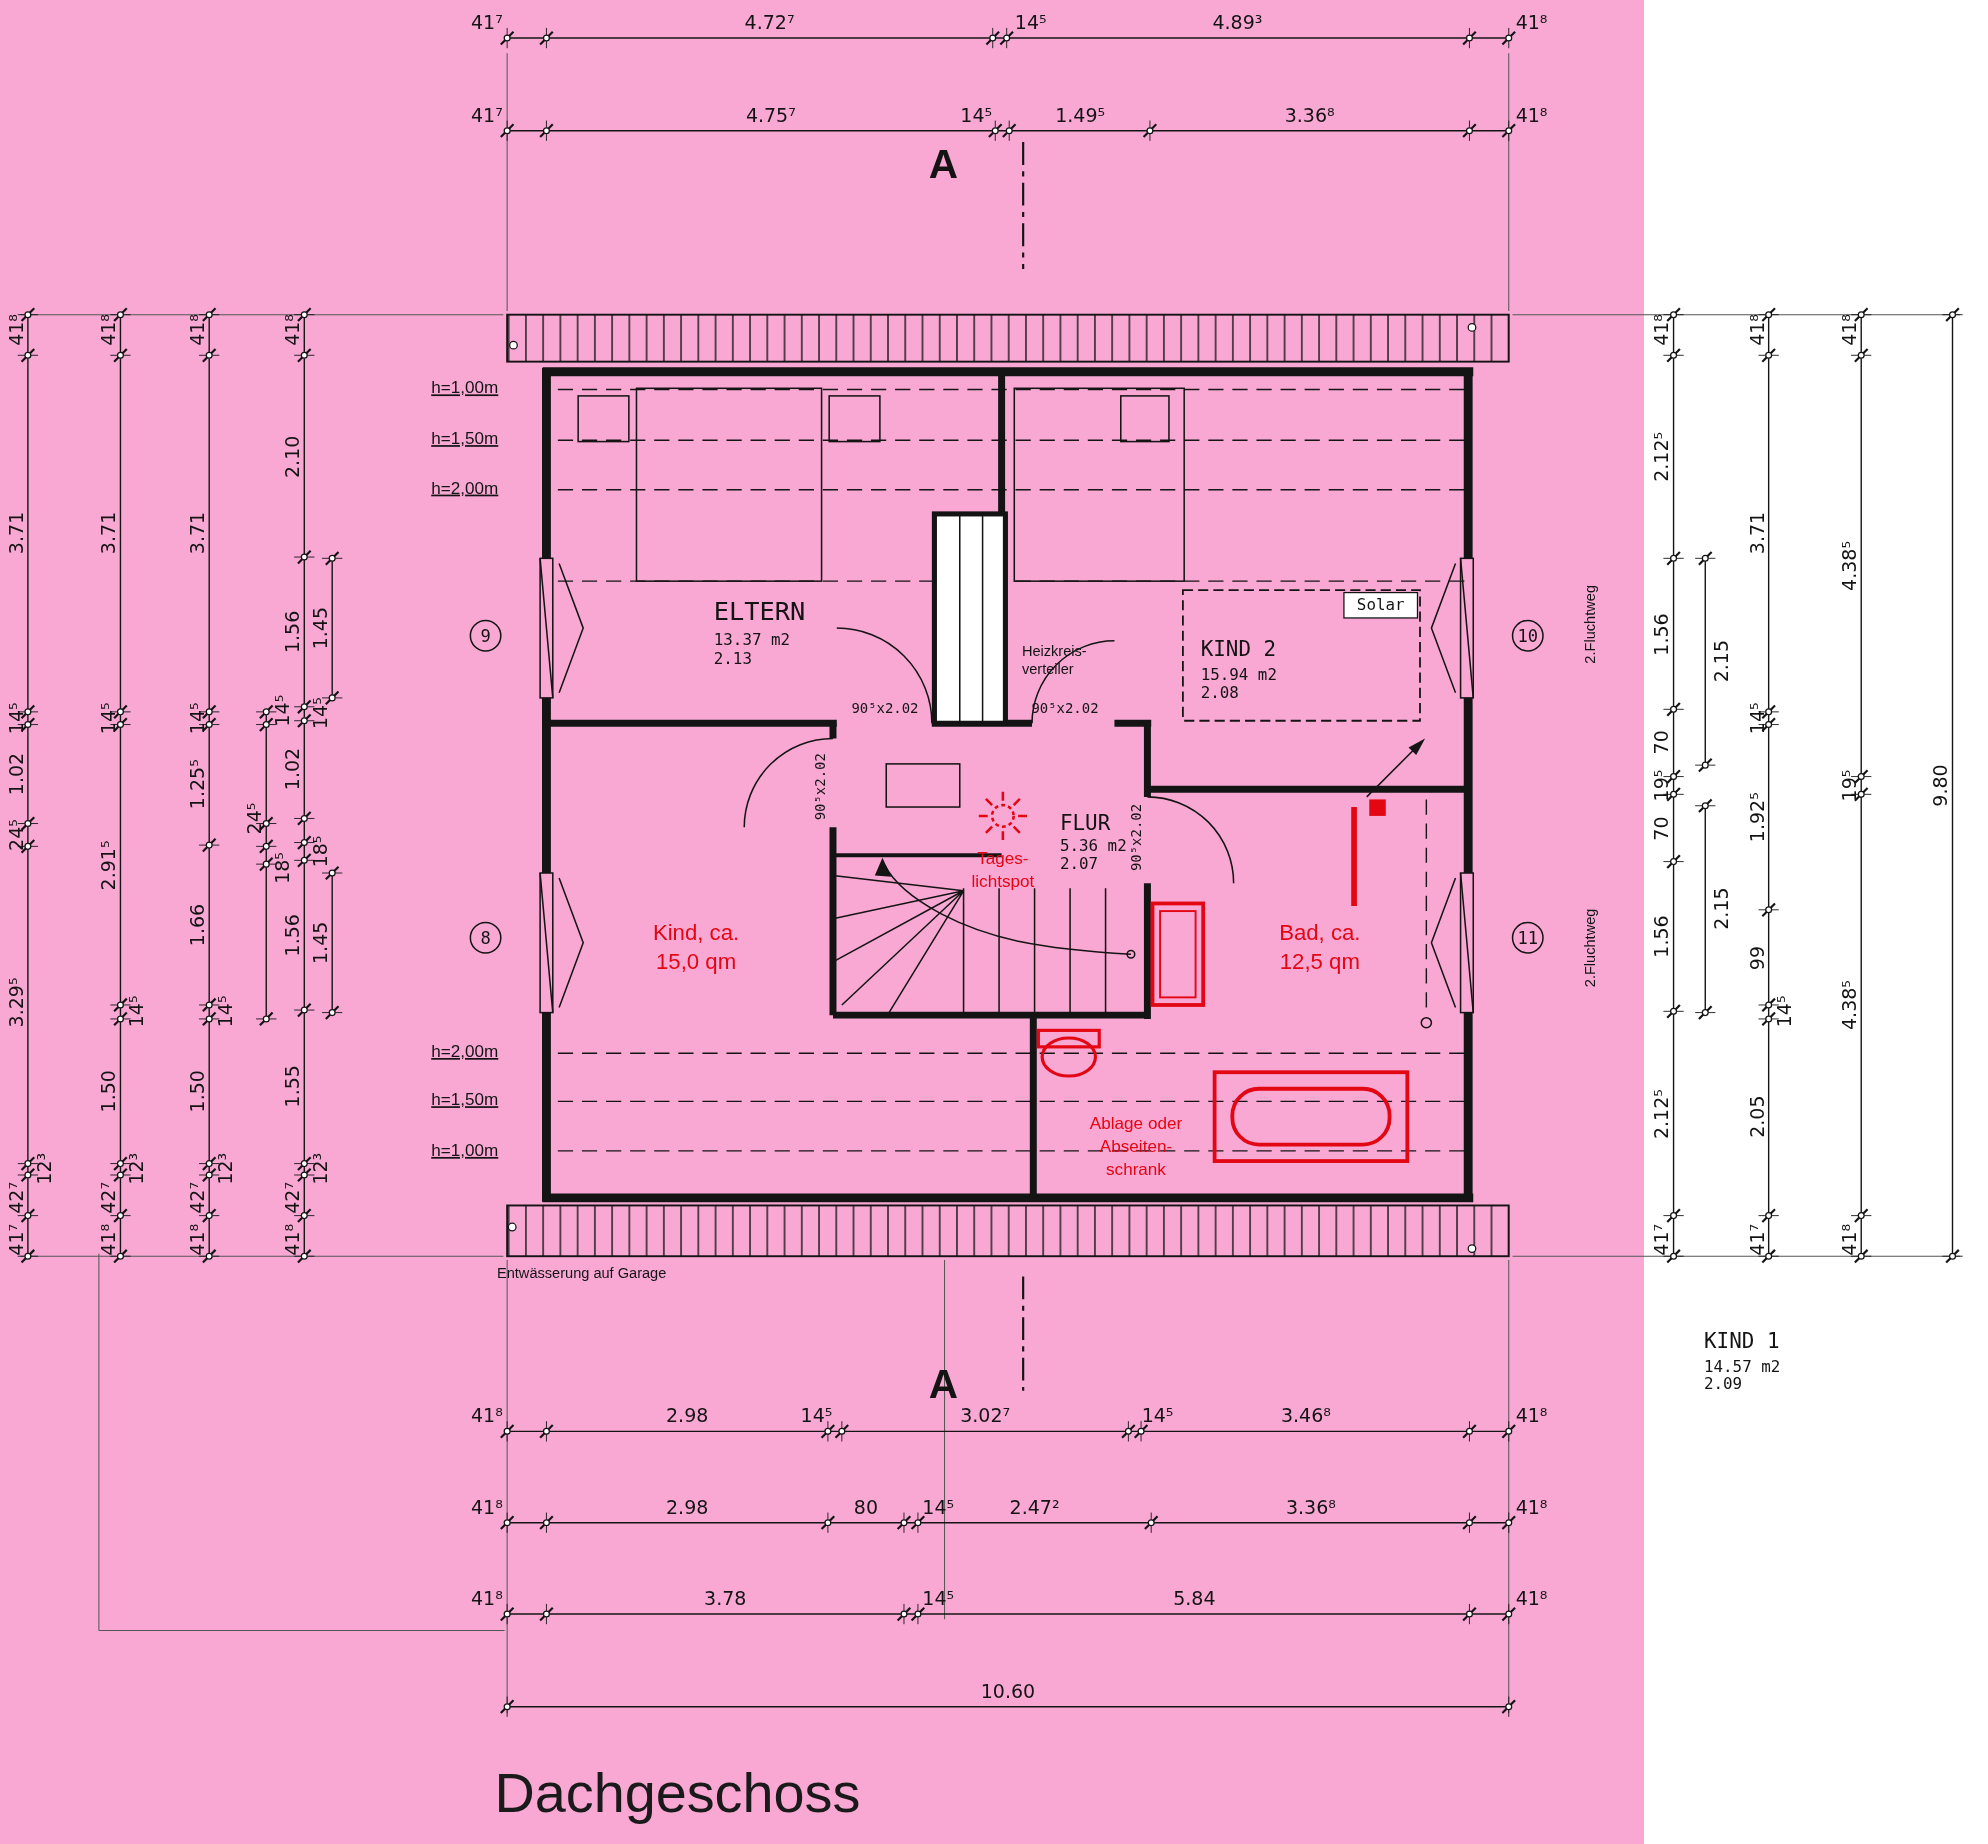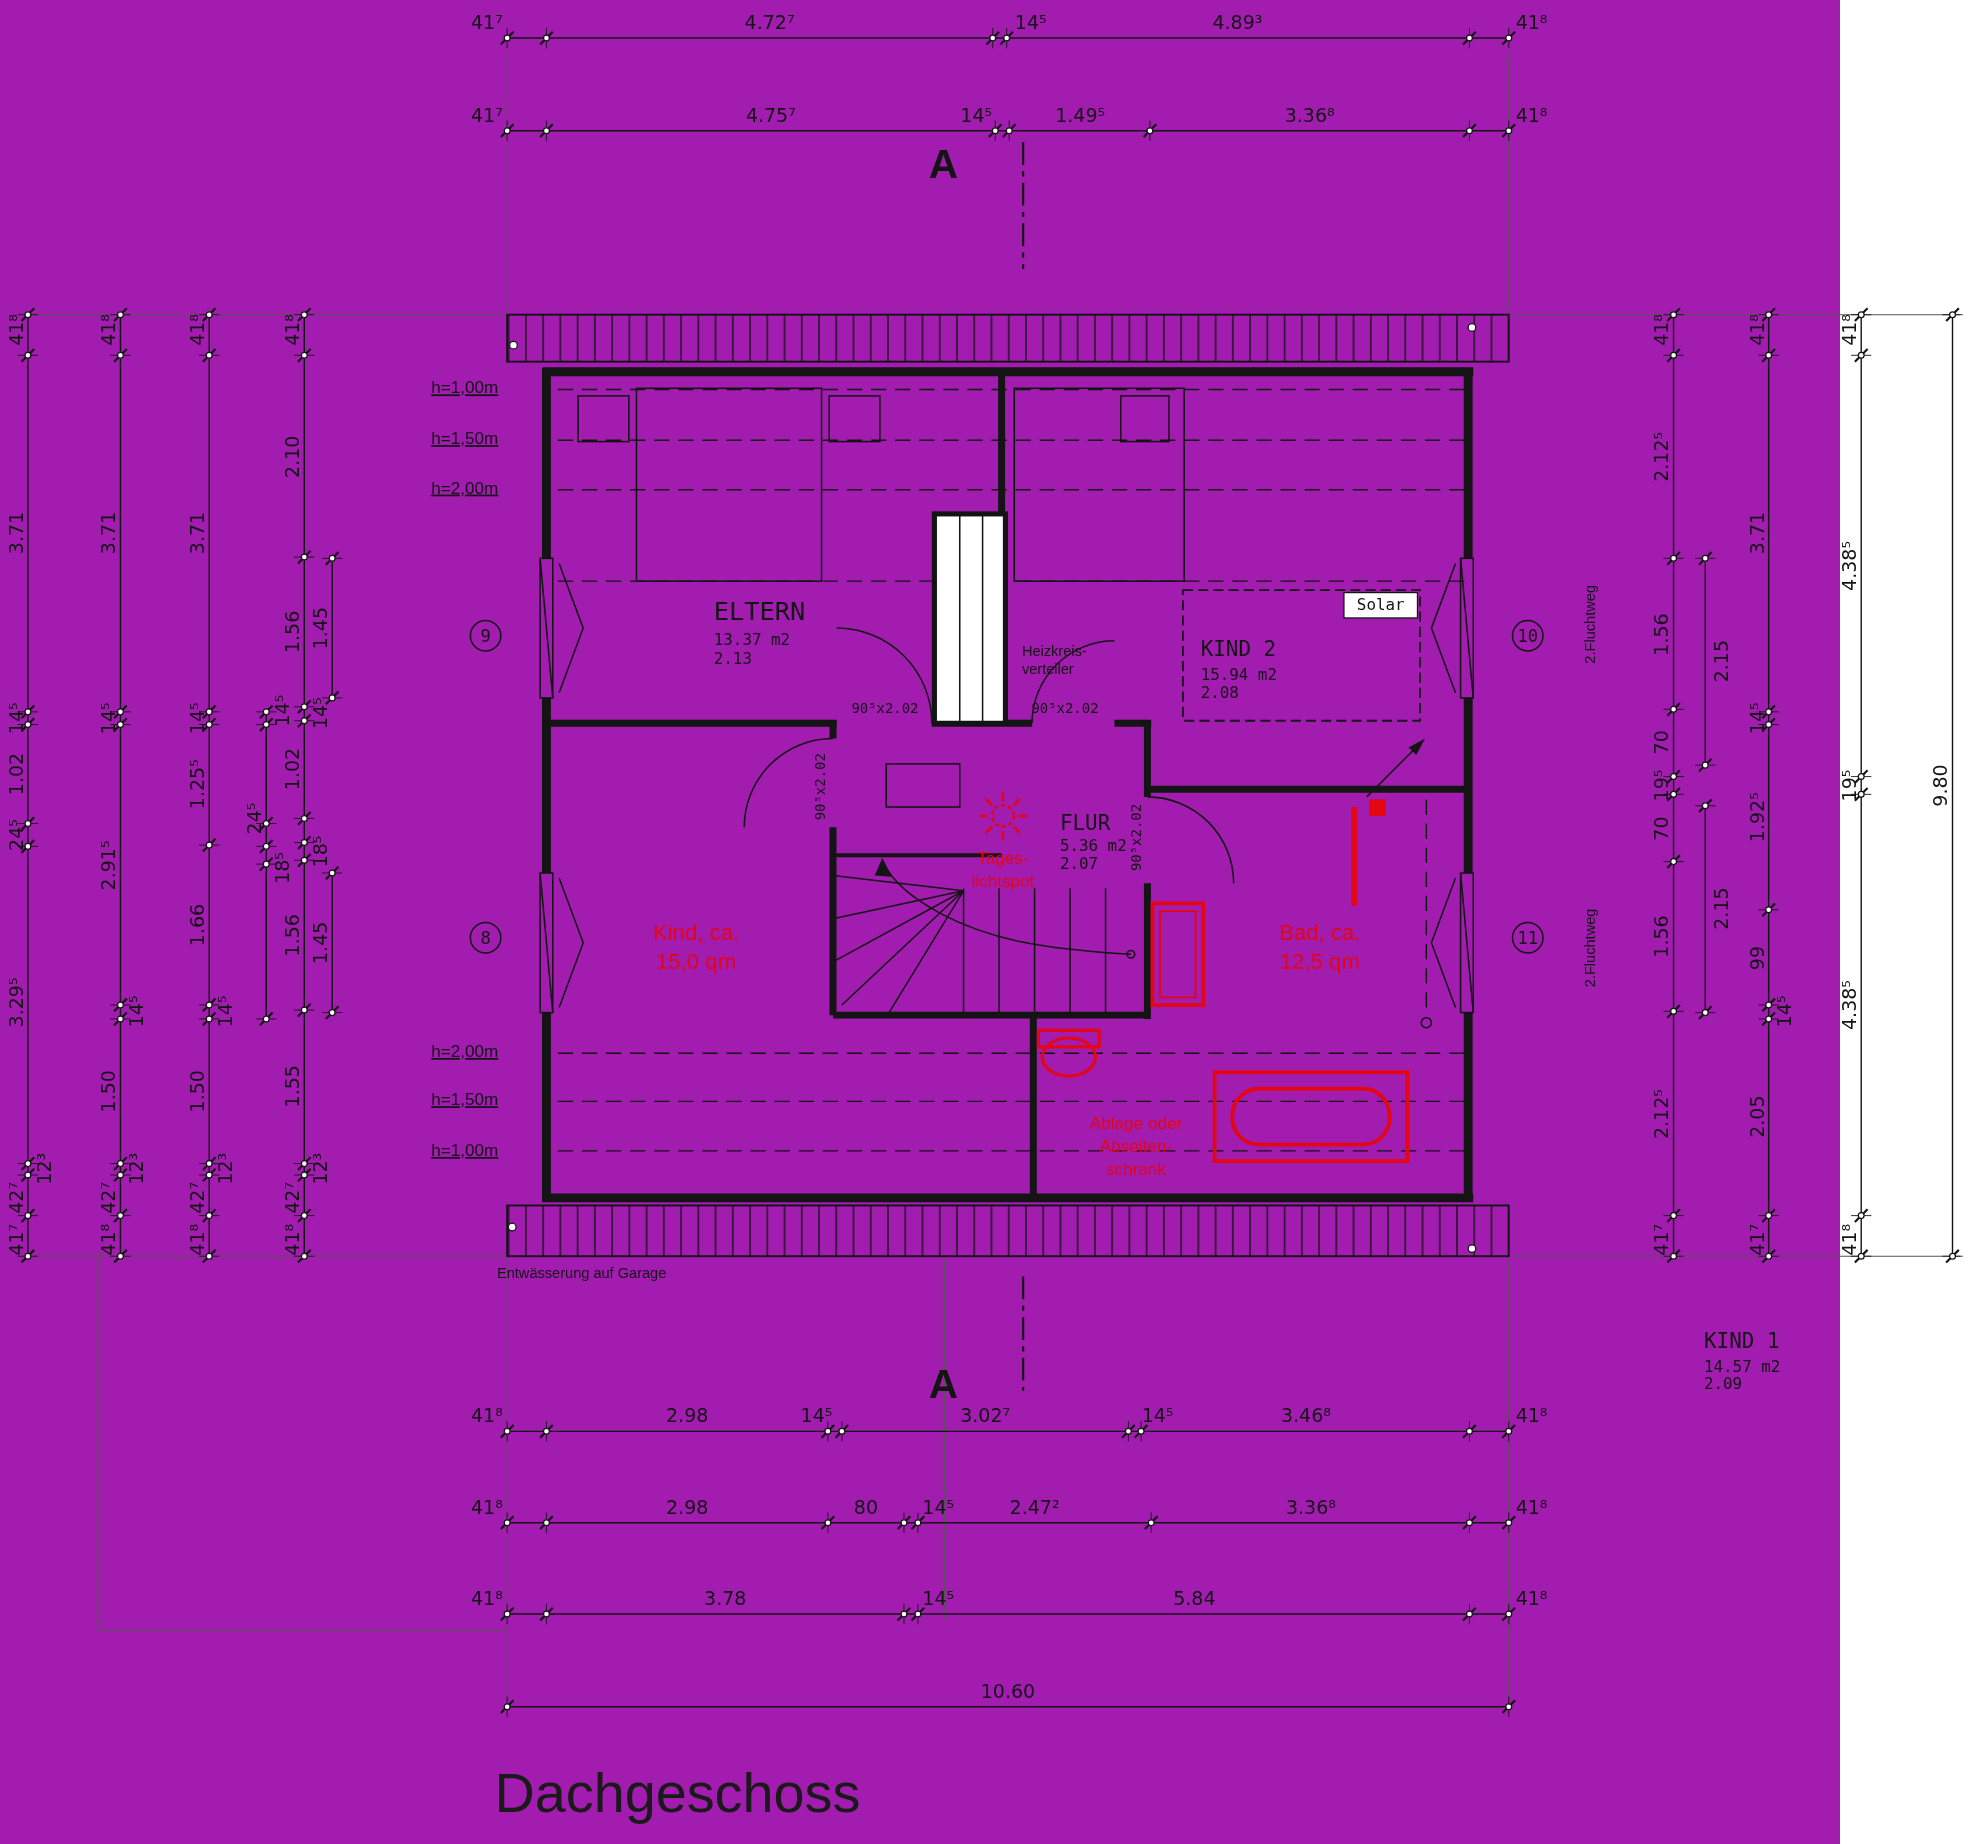--- a/index.html
+++ b/index.html
@@ -1,17 +1,17 @@
 <!DOCTYPE html>
 <html style="font-size:12.7px"><head>
 <meta charset="utf-8">
 <title>Dachgeschoss</title>
 <style>
   html,body{margin:0;padding:0;background:#fff;}
-  #stage{width:1840px;height:1845px;position:relative;background:#a21caf;}
+  #stage{width:1644px;height:1845px;position:relative;background:#f9a8d4;}
   svg{display:block;}
   .wit{stroke:#555;stroke-width:0.8;fill:none;}
   .cdash{stroke:#141414;stroke-width:1.7;fill:none;stroke-dasharray:18 5 4 5;}
   .kdash{stroke:#141414;stroke-width:1.1;fill:none;stroke-dasharray:12 7;}
   .sdash{stroke:#141414;stroke-width:1.4;fill:none;stroke-dasharray:8 4;}
   .thin{stroke:#141414;stroke-width:1.2;fill:none;}
   .med{stroke:#141414;stroke-width:3;fill:none;}
   .wall{stroke:#141414;stroke-width:7;fill:none;}
   .iwall{stroke:#141414;stroke-width:5.5;fill:none;}
   .dim-line{stroke:#141414;stroke-width:1.1;fill:none;}

